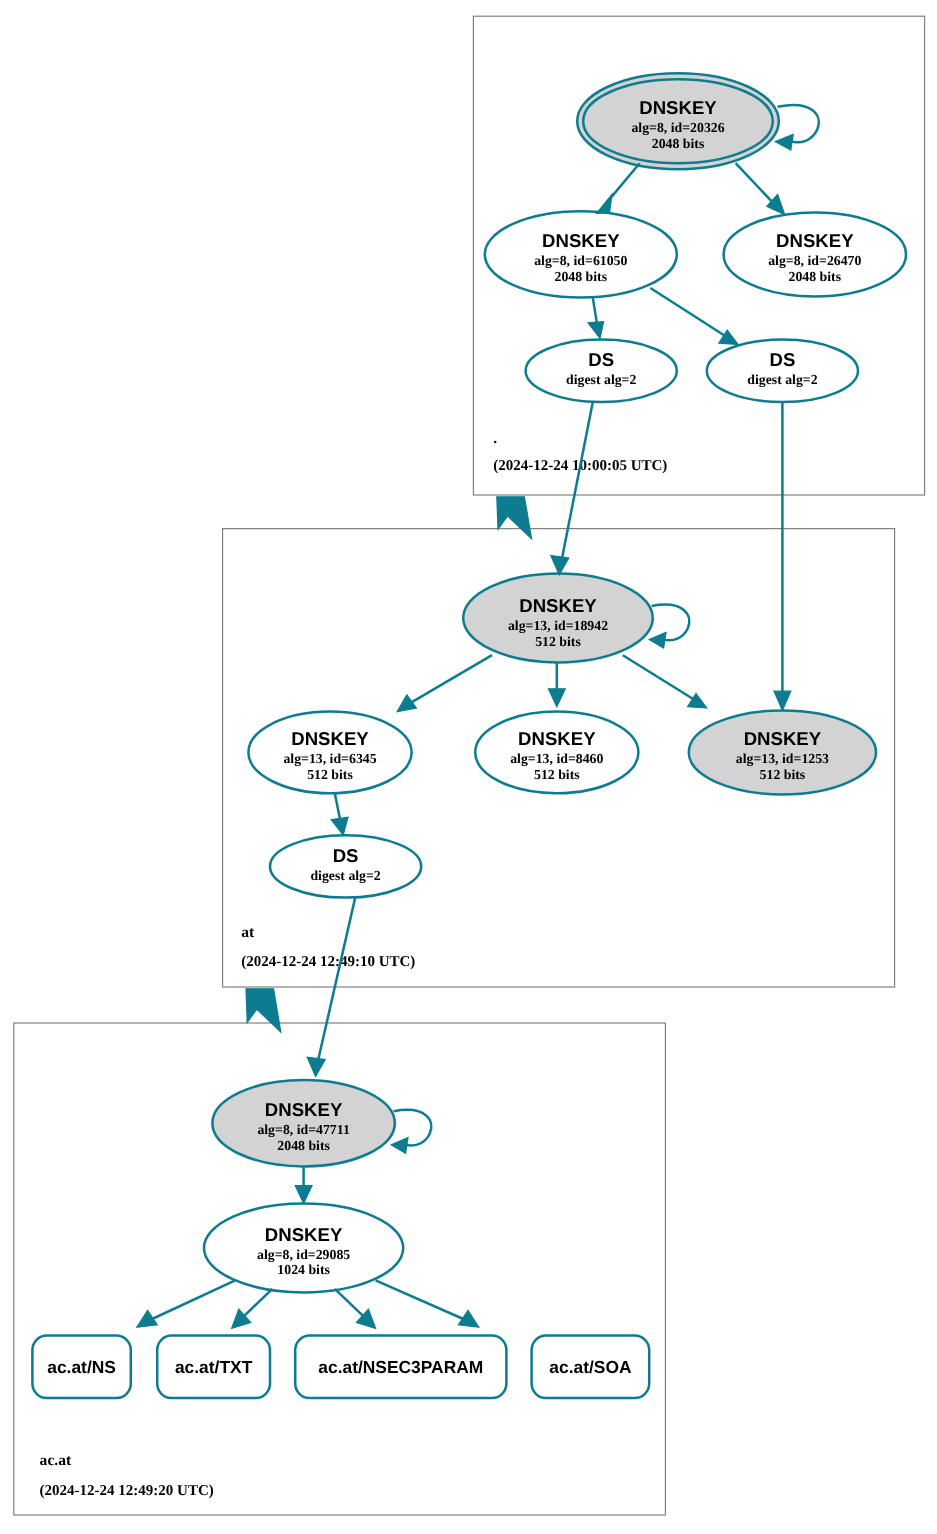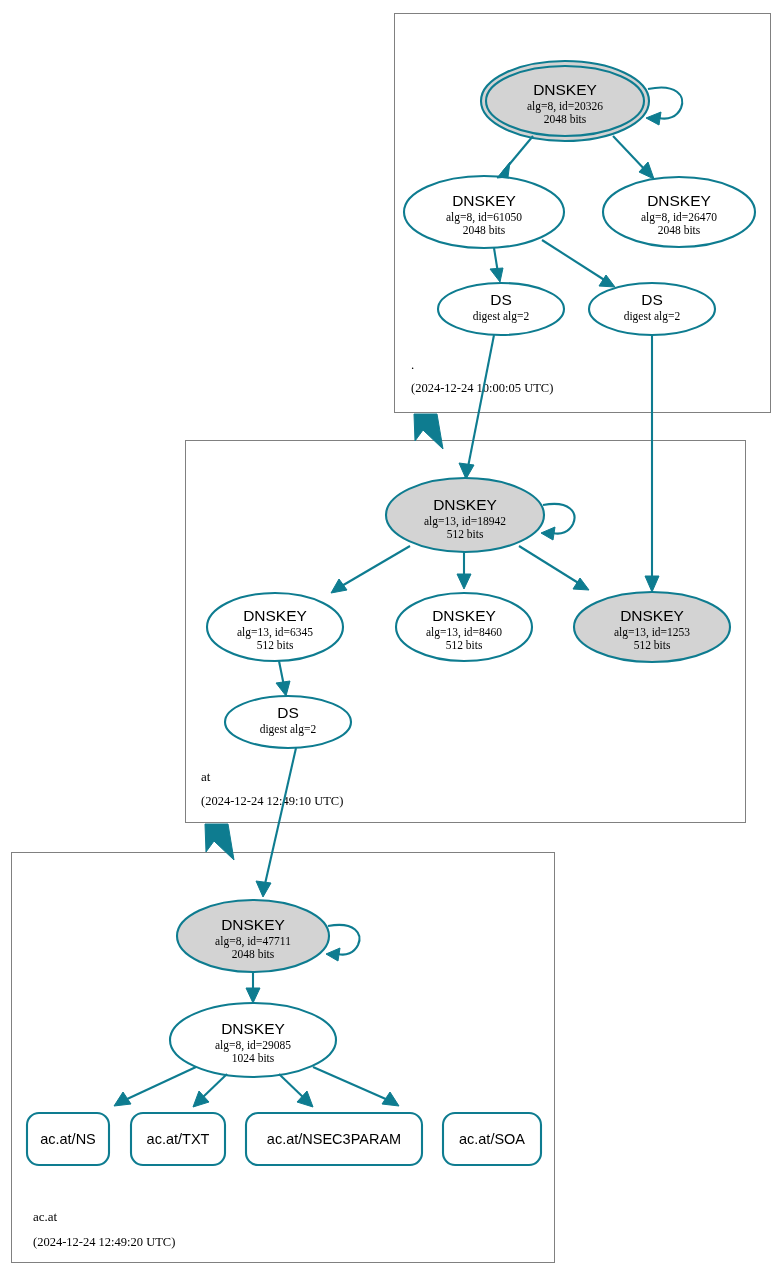--- a/index.html
+++ b/index.html
@@ -9,20 +9,21 @@
   }
   body {
     font-family: "Liberation Serif", "DejaVu Serif", serif;
   }
   #canvas {
     position: relative;
     width: 781px;
     height: 1278px;
     background: #ffffff;
     overflow: hidden;
+    font-weight: bold;
   }
   svg#graph {
     position: absolute;
     top: 0;
     left: 0;
     width: 781px;
     height: 1278px;
   }
   .zone-box {
     fill: #ffffff;

